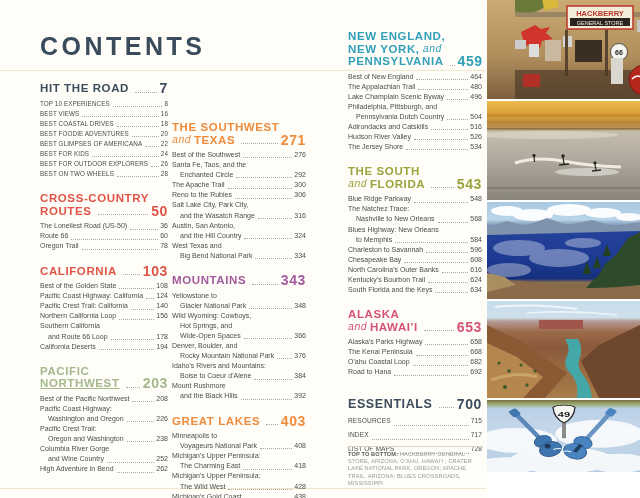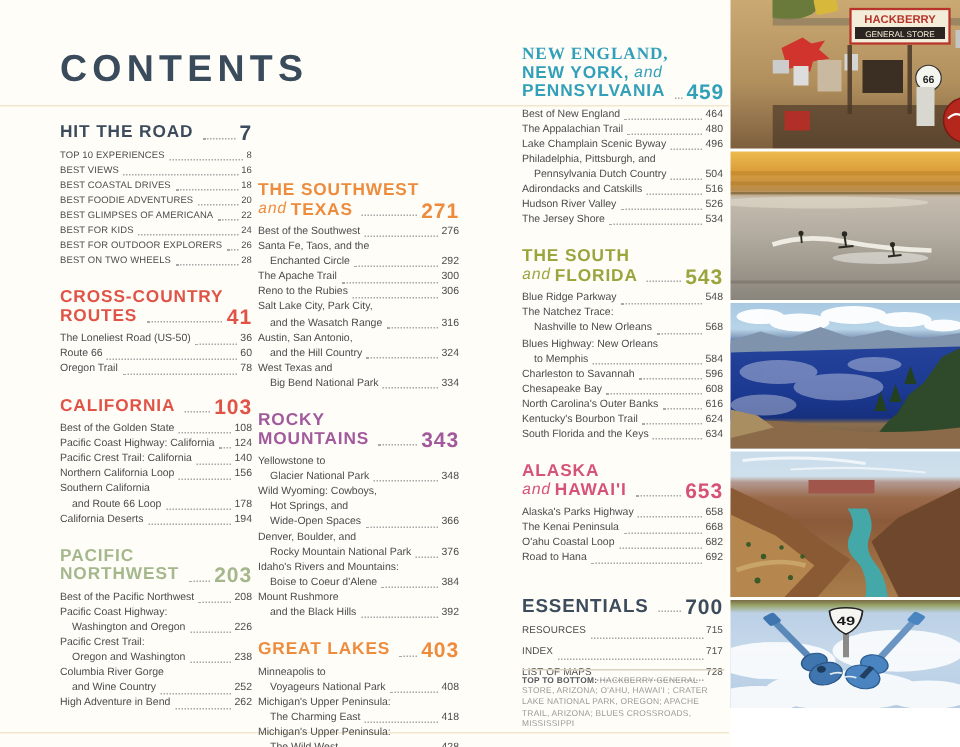--- a/index.html
+++ b/index.html
@@ -120,21 +120,21 @@
         </div>
       </div>
       <div class="section">
         <div class="heading" style="color: rgb(224, 84, 71);">
           <div class="h-line">
             <span style="margin-right: 3px;">CROSS-COUNTRY</span>
           </div>
           <div class="h-line">
             <span style="margin-right: 3px;">ROUTES</span>
             <span class="leader"></span>
-            <span class="h-page">41</span>
+            <span class="h-page">50</span>
           </div>
         </div>
         <div class="entry">
           <div class="e-line">
             <span class="e-label">The Loneliest Road (US-50)</span>
             <span class="leader"></span>
             <span class="e-page">36</span>
           </div>
         </div>
         <div class="entry">
@@ -205,21 +205,21 @@
             <span class="e-page">194</span>
           </div>
         </div>
       </div>
       <div class="section">
         <div class="heading" style="color: rgb(165, 183, 140);">
           <div class="h-line">
             <span style="margin-right: 3px;">PACIFIC</span>
           </div>
           <div class="h-line">
-            <span style="margin-right: 3px;">NORTHWEST</span>
+            <span style="margin-right: 3px; text-decoration: underline;">NORTHWEST</span>
             <span class="leader"></span>
             <span class="h-page">203</span>
           </div>
         </div>
         <div class="entry">
           <div class="e-line">
             <span class="e-label">Best of the Pacific Northwest</span>
             <span class="leader"></span>
             <span class="e-page">208</span>
           </div>
@@ -334,23 +334,20 @@
           <div class="e-line cont">
             <span class="e-label">Big Bend National Park</span>
             <span class="leader"></span>
             <span class="e-page">334</span>
           </div>
         </div>
       </div>
       <div class="section">
         <div class="heading" style="color: rgb(162, 90, 156);">
           <div class="h-line">
-            <span style="margin-right: 3px;">ROCKY</span>
-          </div>
-          <div class="h-line">
             <span style="margin-right: 3px;">MOUNTAINS</span>
             <span class="leader"></span>
             <span class="h-page">343</span>
           </div>
         </div>
         <div class="entry">
           <div class="e-line">
             <span class="e-label">Yellowstone to</span>
           </div>
           <div class="e-line cont">
@@ -454,21 +451,21 @@
             <span class="leader"></span>
             <span class="e-page">448</span>
           </div>
         </div>
       </div>
     </div>
   <div class="col" id="col3">
       <div class="section">
         <div class="heading" style="color: rgb(51, 160, 186);">
           <div class="h-line">
-            <span style="margin-right: 13px; font-family: Liberation Serif, serif;">NEW ENGLAND,</span>
+            <span style="margin-right: 13px;">NEW ENGLAND,</span>
           </div>
           <div class="h-line">
             <span style="margin-right: 3px;">NEW YORK,</span>
             <span class="and">and</span>
           </div>
           <div class="h-line">
             <span style="margin-right: 3px;">PENNSYLVANIA</span>
             <span class="leader"></span>
             <span class="h-page">459</span>
           </div>

